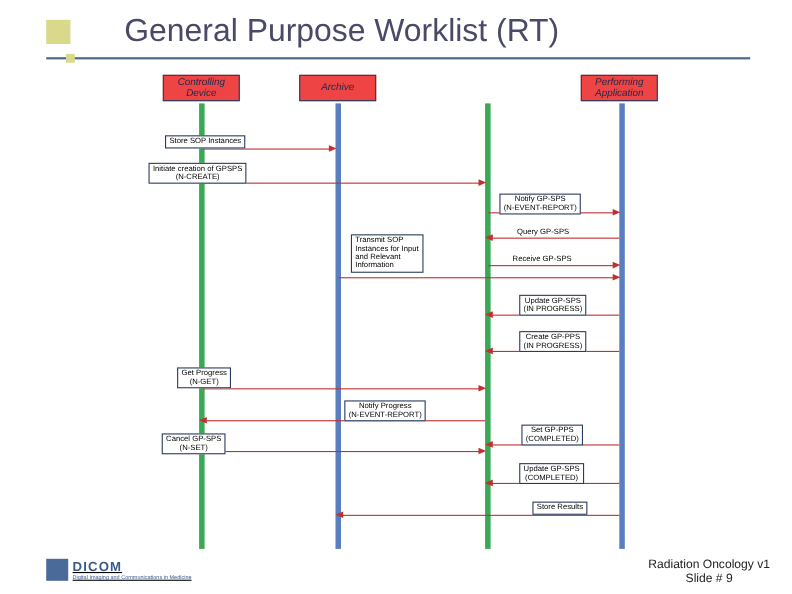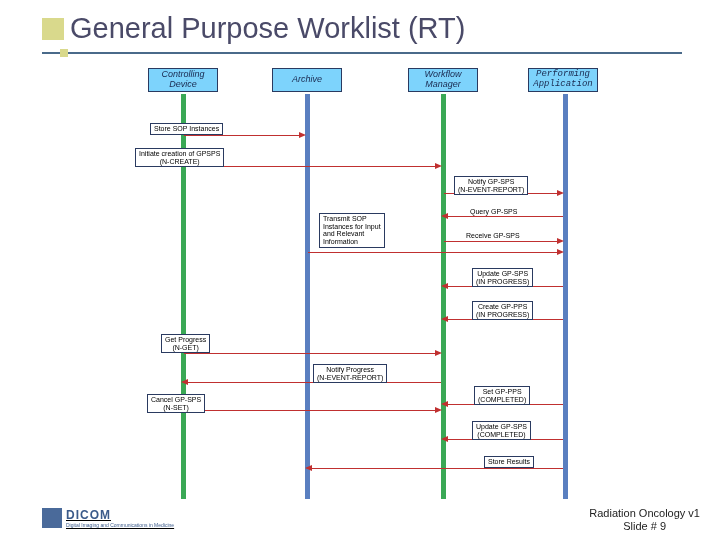--- a/index.html
+++ b/index.html
@@ -1,32 +1,32 @@
 <!DOCTYPE html>
 <html><head>
 <meta charset="utf-8">
 <style>
 * { margin: 0; padding: 0; box-sizing: border-box; }
 body { width: 720px; height: 540px; background: #fff; font-family: Arial, sans-serif; position: relative; overflow: hidden; }
 .title-bar { position: absolute; top: 12px; left: 42px; display: flex; align-items: center; }
 .title-icon { width: 22px; height: 22px; background: #d9d98c; margin-right: 6px; }
-.title-text { font-size: 29px; color: #4a4a68; font-family: Verdana, sans-serif; }
+.title-text { font-size: 29px; color: #4a4a68; font-family: Verdana, sans-serif; margin-left: 43px; }
 .title-underline { position: absolute; top: 52px; left: 42px; width: 640px; height: 2px; background: #4a6a8a; }
 .accent-sq { position: absolute; top: 49px; left: 60px; width: 8px; height: 8px; background: #d9d98c; }
 .diagram { position: absolute; top: 68px; left: 125px; width: 480px; height: 428px; }
 .lifeline { position: absolute; top: 26px; width: 5px; height: 405px; }
 .ll-cd { left: 56px; background: #3aa855; }
 .ll-ar { left: 180px; background: #5a7fc0; }
 .ll-wf { left: 316px; background: #3aa855; }
 .ll-pa { left: 438px; background: #5a7fc0; }
-.actor-box { position: absolute; top: 0; width: 70px; height: 24px; border: 1px solid #2a3a60; background: #7dd3fc; font-size: 9px; color: #1a2a50; text-align: center; display: flex; flex-direction: column; justify-content: center; line-height: 1.1; font-style: italic; }
+.actor-box { position: absolute; top: 0; width: 70px; height: 24px; border: 1px solid #2a3a60; background: #ef4444; font-size: 9px; color: #1a2a50; text-align: center; display: flex; flex-direction: column; justify-content: center; line-height: 1.1; font-style: italic; }
 .ab-cd { left: 23px; }
 .ab-ar { left: 147px; }
 .ab-wf { left: 283px; }
-.ab-pa { left: 403px; font-family: Liberation Mono, monospace; }
+.ab-pa { left: 403px; }
 .arrow { position: absolute; height: 0; }
 .arrow-line { position: absolute; top: 0; height: 1.4px; background: #c03030; }
 .arrow-head { position: absolute; top: -3px; width: 0; height: 0; border-top: 3.5px solid transparent; border-bottom: 3.5px solid transparent; }
 .head-right { border-left: 7px solid #c03030; }
 .head-left { border-right: 7px solid #c03030; }
 .msg { position: absolute; font-size: 7px; color: #000; line-height: 1.1; }
 .msg-box { border: 1px solid #2a3a60; background: #fff; padding: 1px 3px; }
 .footer-left { position: absolute; bottom: 12px; left: 42px; display: flex; align-items: center; text-decoration: underline; }
 .logo-sq { width: 20px; height: 20px; background: #4a6a9a; margin-right: 4px; }
 .logo-text { font-size: 12px; font-weight: bold; color: #3a5a8a; letter-spacing: 1px; }
@@ -46,22 +46,20 @@
 
 <div class="diagram">
   <div class="lifeline ll-cd"></div>
   <div class="lifeline ll-ar"></div>
   <div class="lifeline ll-wf"></div>
   <div class="lifeline ll-pa"></div>
 
   <div class="actor-box ab-cd" style="white-space:pre-line">Controlling
 Device</div>
   <div class="actor-box ab-ar">Archive</div>
-  <div class="actor-box ab-wf" style="white-space:pre-line">Workflow
-Manager</div>
   <div class="actor-box ab-pa" style="white-space:pre-line">Performing
 Application</div>
 
   <div class="arrow" style="top:67px;">
     <div class="arrow-line" style="left:59px; width:118px;"></div>
     <div class="arrow-head head-right" style="left:174px;"></div>
   </div>
   <div class="msg msg-box" style="top:55px; left:25px;">Store SOP Instances</div>
 
   <div class="arrow" style="top:98px;">

